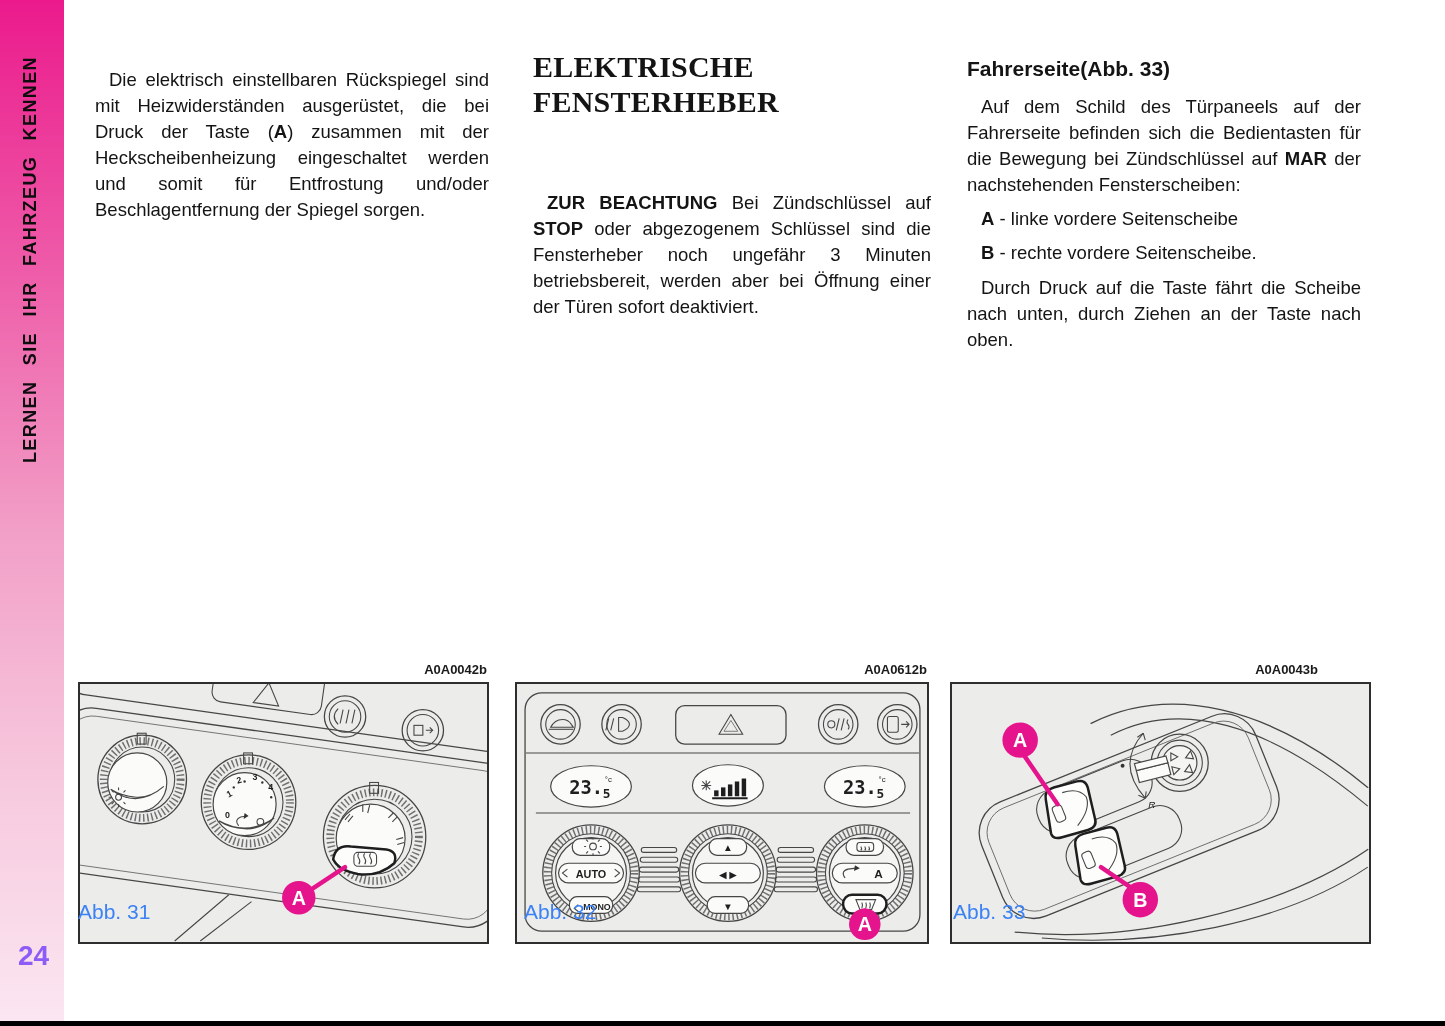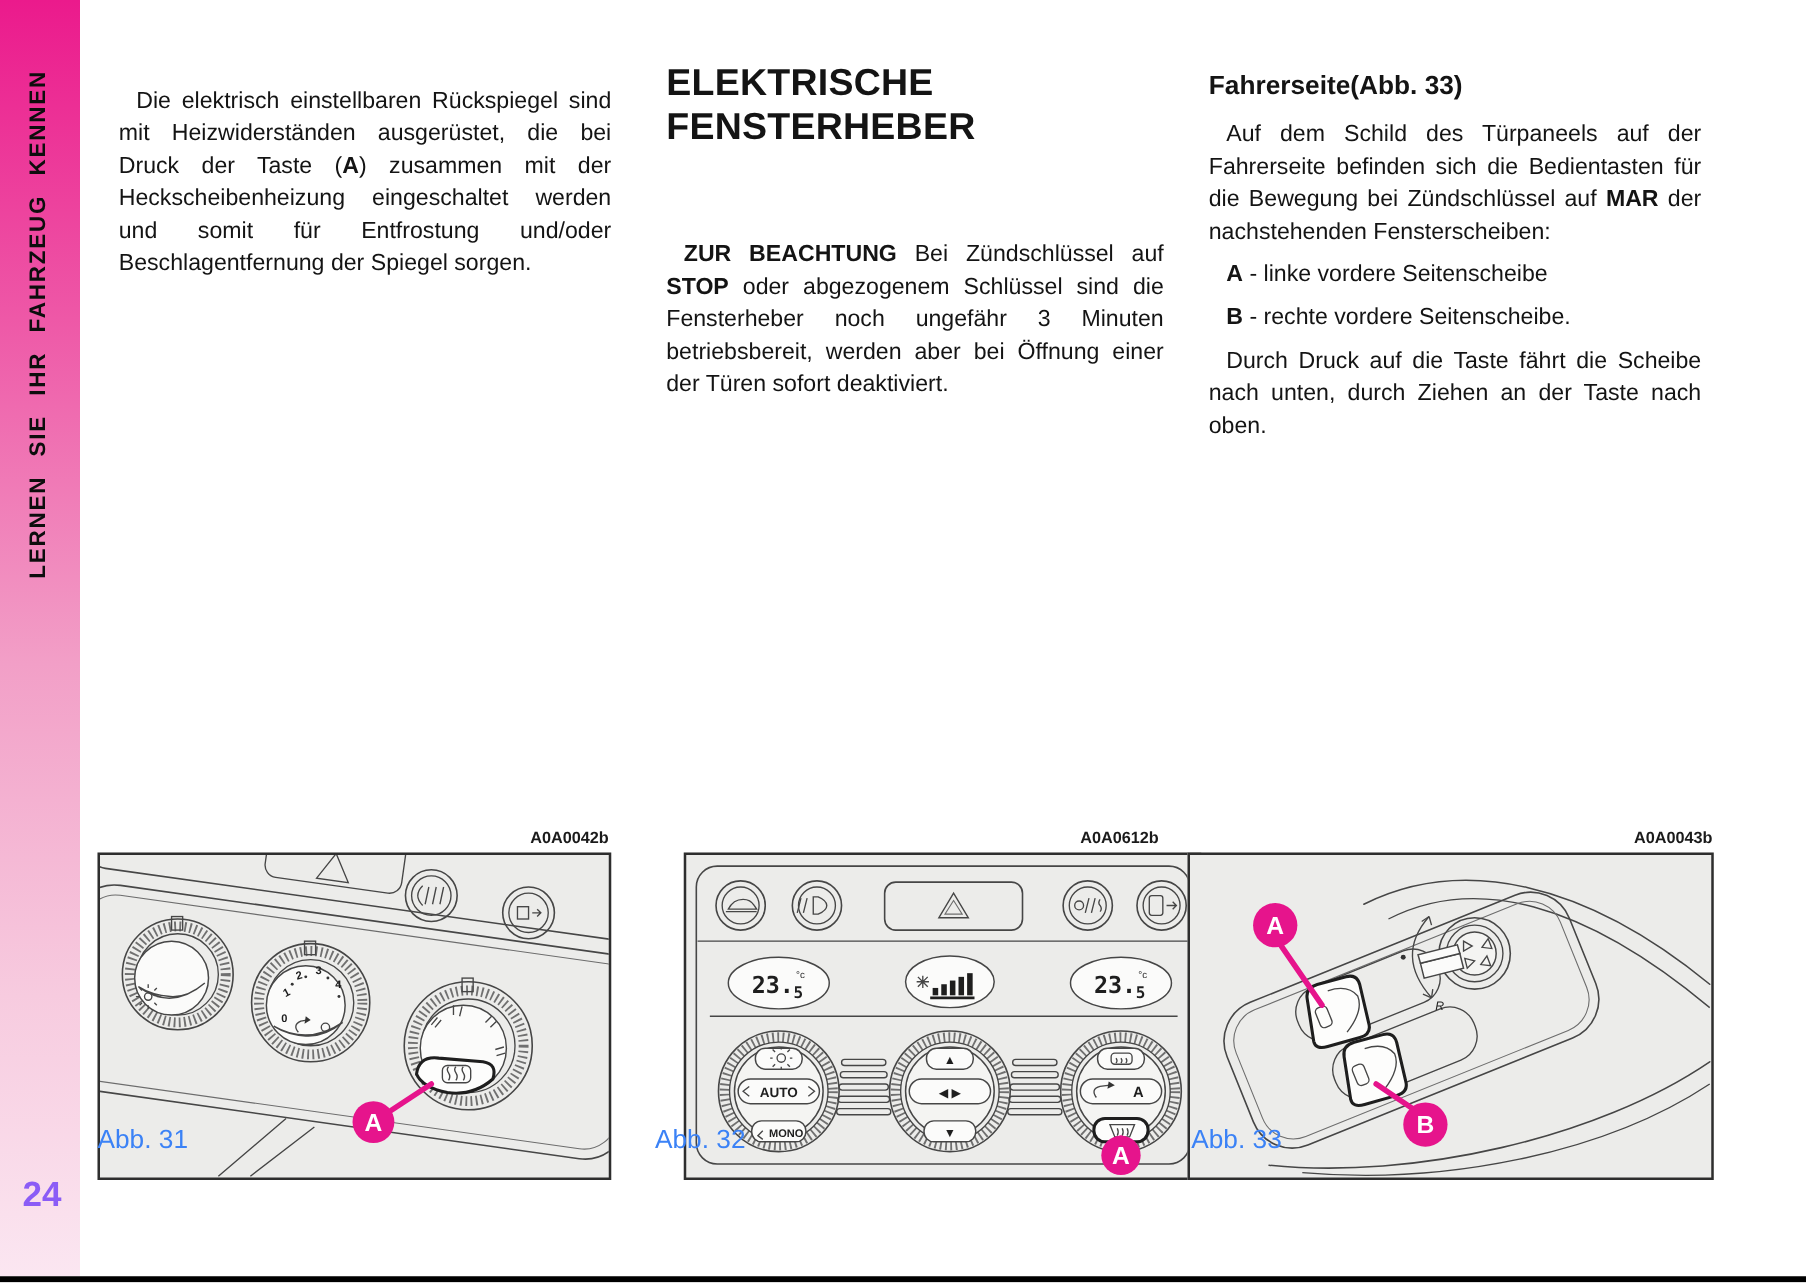--- a/index.html
+++ b/index.html
@@ -12,37 +12,37 @@
   .sidebar-label{position:absolute;left:20px;top:56px;
     writing-mode:vertical-rl;transform:rotate(180deg);
     font-weight:bold;font-size:18px;letter-spacing:1.4px;word-spacing:9px;color:#0d0d0d;white-space:nowrap;}
 
   
   .col{position:absolute;top:50px;}
   #col1{left:95px;width:394px;}
   #col2{left:533px;width:398px;}
   #col3{left:967px;width:394px;}
   .h-small{font-size:21px;font-weight:bold;line-height:1.2;margin:0;padding-top:6px;}
-  .h-big{font-size:30px;font-weight:bold;line-height:1.16;margin:0;letter-spacing:.2px;}
+  .h-big{font-size:30px;font-weight:bold;line-height:1.16;margin:0;letter-spacing:.2px;font-family:Liberation Serif, serif;}
   .col p{font-size:18.5px;line-height:26px;text-align:justify;margin:0;text-indent:14px;}
   #col1 .p1{margin-top:17px;}
   #col1 .p2{margin-top:13px;}
   #col2 .p1{margin-top:70px;}
   #col3 .p1{margin-top:13px;}
   #col3 .item{margin-top:8px;text-indent:14px;text-align:left;}
   #col3 .p2{margin-top:9px;}
 
   
   .figcode{position:absolute;top:662px;font-size:13px;font-weight:bold;text-align:right;color:#1a1a1a;}
   #code1{left:78px;width:409px;}
   #code2{left:515px;width:412px;}
-  #code3{left:951px;width:419px;}
+  #code3{left:899px;width:419px;}
   .figbox{position:absolute;top:682px;height:262px;border:2px solid #2e2e2e;background:#ececea;box-sizing:border-box;}
   #fig1{left:78px;width:411px;}
-  #fig2{left:515px;width:414px;margin-left:32px;}
+  #fig2{left:515px;width:414px;}
   #fig3{left:950px;width:421px;}
   .figbox svg{display:block;width:100%;height:100%;}
   .caption{position:absolute;top:900px;font-size:21px;color:#3b82f6;}
   #cap1{left:78px;}  #cap2{left:524px;}  #cap3{left:953px;}
   .pagenum{position:absolute;left:18px;top:940px;font-size:28px;font-weight:bold;color:#8b5cf6;}
   .bottombar{position:absolute;left:0;bottom:0;width:100%;height:5px;background:#000;}
 
   
   .ln{fill:none;stroke:#464646;stroke-width:1.3;stroke-linecap:round;stroke-linejoin:round;}
   .ln2{fill:none;stroke:#464646;stroke-width:1.1;}

